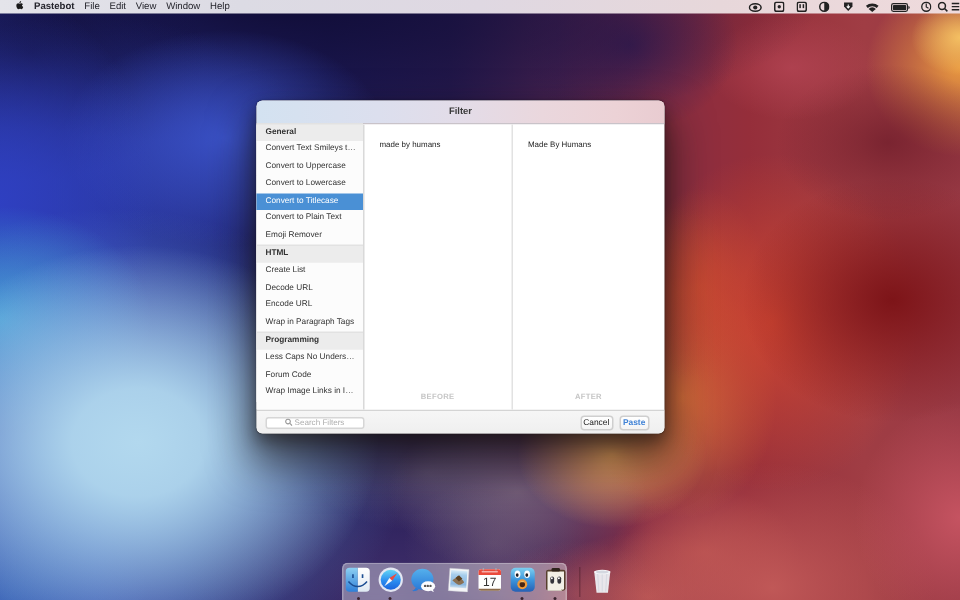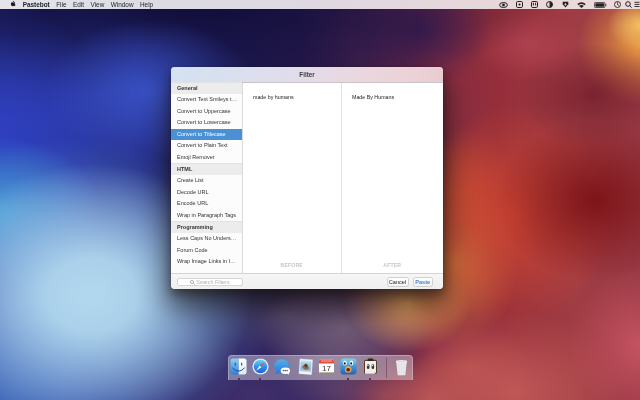--- a/index.html
+++ b/index.html
@@ -93,21 +93,21 @@
   .btn {
     position:absolute; top:3px; height:9.5px; border-radius:2.5px;
     background:linear-gradient(#ffffff,#f4f4f4); border:1px solid #cfcfcf;
     font-size:5.6px; text-align:center; line-height:8px; color:#222;
   }
   .cancel { right:34.5px; width:22px; }
   .paste { right:10px; width:20.5px; color:#3f82d6; font-weight:bold; }
 
   
   .dock {
-    position:absolute; left:228px; top:355px; width:185px; height:25px;
+    position:absolute; left:228px; top:375px; width:150px; height:25px;
     background:rgba(255,255,255,.37); backdrop-filter:blur(4px);
     border:1px solid rgba(255,255,255,.25); border-bottom:none;
     border-radius:4px 4px 0 0;
   }
   .dicon { position:absolute; top:1.5px; width:17px; height:17px; }
   .dsep { position:absolute; left:157px; top:2px; width:1px; height:20px; background:rgba(60,20,30,.35); }
   .dot { position:absolute; top:21.5px; width:2px; height:2px; border-radius:50%; background:#3a2430; }
 </style>
 </head>
 <body>

